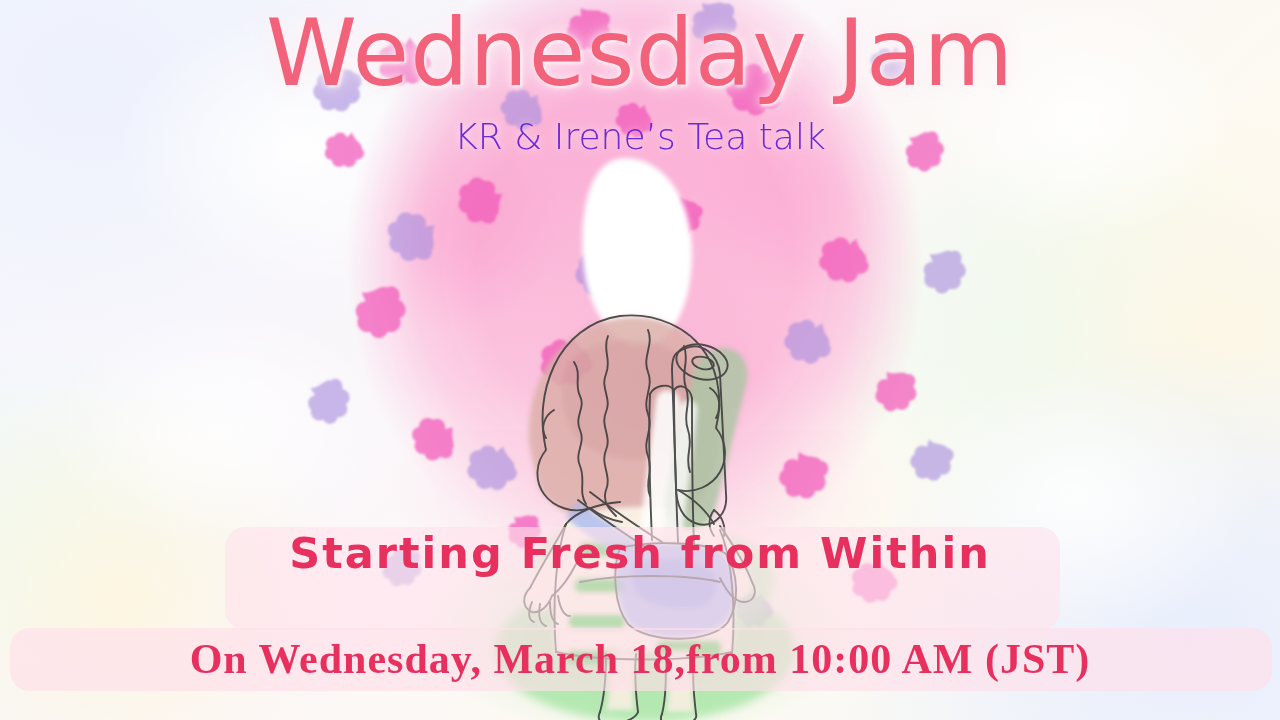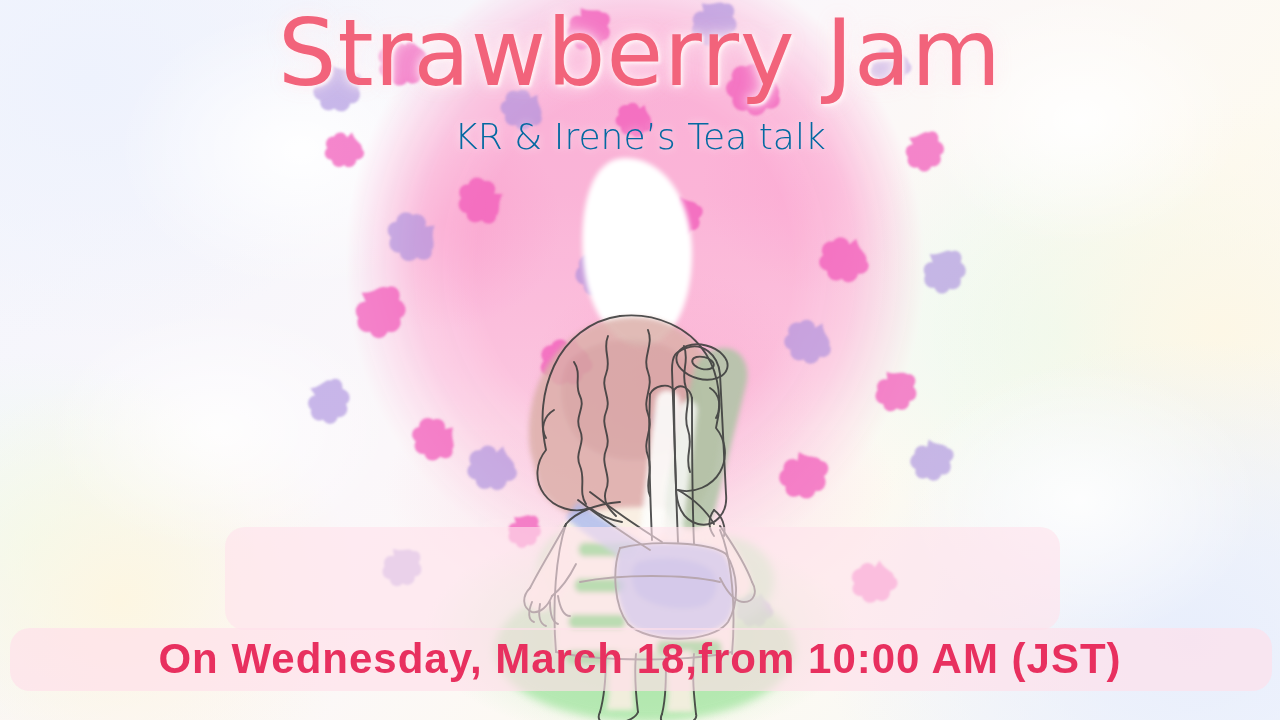--- a/index.html
+++ b/index.html
@@ -100,21 +100,21 @@
   .subtitle {
     position: absolute;
     top: 117px;
     left: 0;
     width: 1280px;
     text-align: center;
     font-family: "DejaVu Sans", sans-serif;
     font-weight: 300;
     font-size: 36px;
     line-height: 1.1;
-    color: #0369a1;
+    color: #6d28d9;
     text-shadow: 0 0 8px rgba(255,242,246,.9);
     white-space: nowrap;
   }
 
   .topic-band {
     position: absolute;
     left: 225px;
     top: 527px;
     width: 835px;
     height: 103px;
@@ -144,21 +144,21 @@
     letter-spacing: 2px;
     color: #e8305f;
     white-space: nowrap;
   }
   .date-text {
     position: absolute;
     left: 0;
     top: 632px;
     width: 1280px;
     text-align: center;
-    font-family: Liberation Sans, sans-serif;
+    font-family: Liberation Serif, serif;
     font-weight: 700;
     font-size: 42px;
     line-height: 54px;
     letter-spacing: 1px;
     color: #e8305f;
     white-space: nowrap;
   }
 </style>
 </head>
 <body>
@@ -329,24 +329,25 @@
       <path d="M86,502 C130,512 216,512 262,502"></path>
       <path d="M136,504 C136,528 134,548 130,562"></path>
       <path d="M166,504 C164,526 166,546 168,562"></path>
       <path d="M130,562 C126,570 132,576 144,574 C156,572 166,568 168,562"></path>
       <path d="M196,504 C196,528 196,548 192,564"></path>
       <path d="M224,504 C222,528 224,546 226,564"></path>
       <path d="M192,564 C188,572 196,578 208,576 C220,574 228,570 226,564"></path>
     </g>
   </svg>
 
-  <div class="title">Strawberry Jam</div>
+  <div class="title">Wednesday Jam</div>
   <div class="subtitle">KR &amp; Irene’s Tea talk</div>
 
   <div class="topic-band"></div>
   <div class="date-band"></div>
 
   <div class="topic-text">
+    <div>Starting Fresh from Within</div>
   </div>
 
   <div class="date-text">On Wednesday, March 18,from 10:00 AM (JST)</div>
 
 </div>
 
 </body></html>

